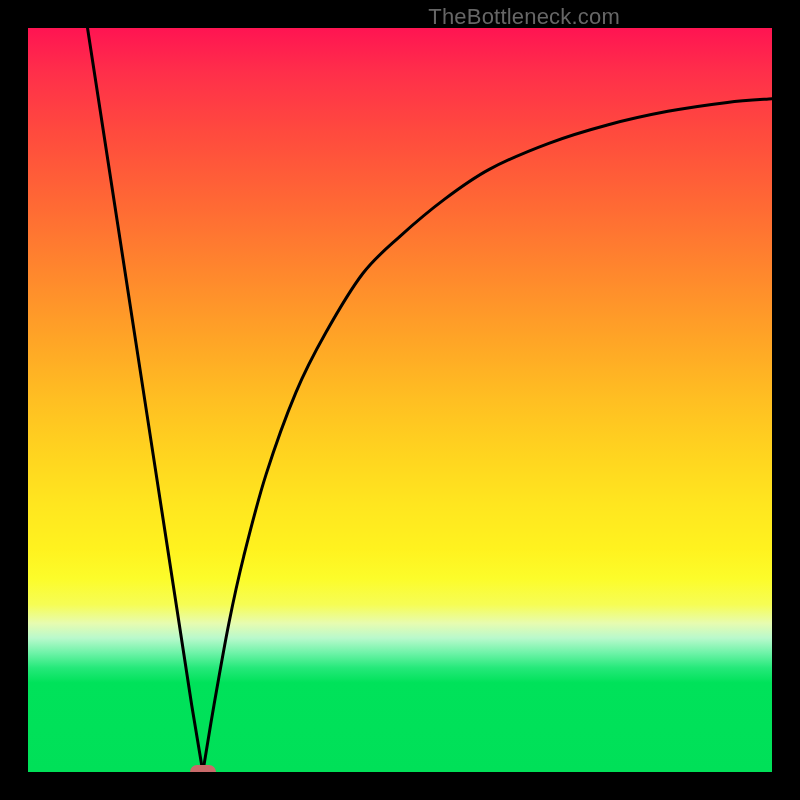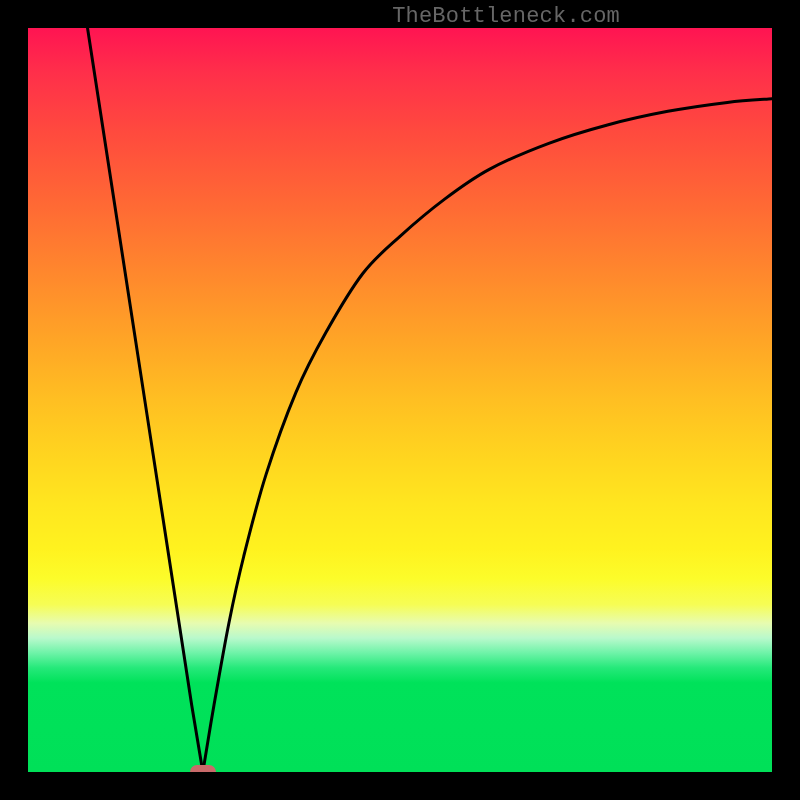--- a/index.html
+++ b/index.html
@@ -9,21 +9,20 @@
     height: 800px;
     background: #000;
     overflow: hidden;
     font-family: Arial, Helvetica, sans-serif;
   }
   .frame {
     position: relative;
     width: 632px;
     height: 800px;
     background: #000;
-    font-family: Liberation Mono, monospace;
   }
   .watermark {
     position: absolute;
     top: 4px;
     right: 12px;
     color: #666;
     font-size: 22px;
     font-weight: 500;
     letter-spacing: 0.2px;
     z-index: 10;

